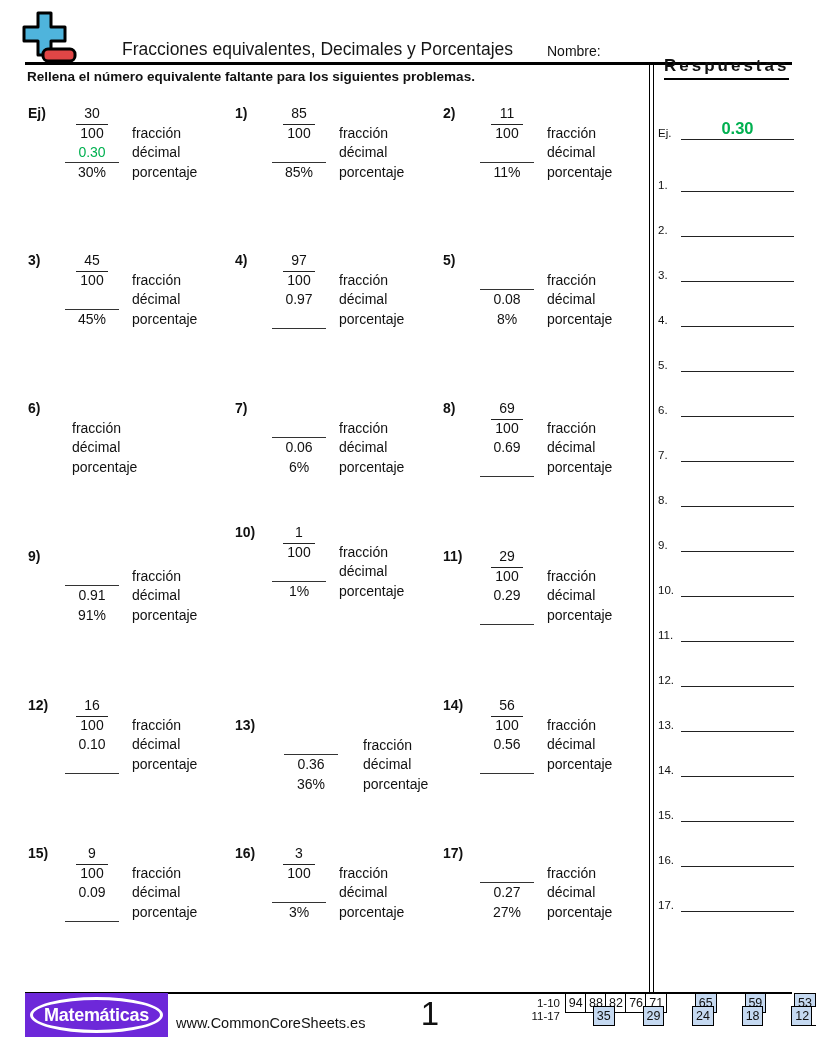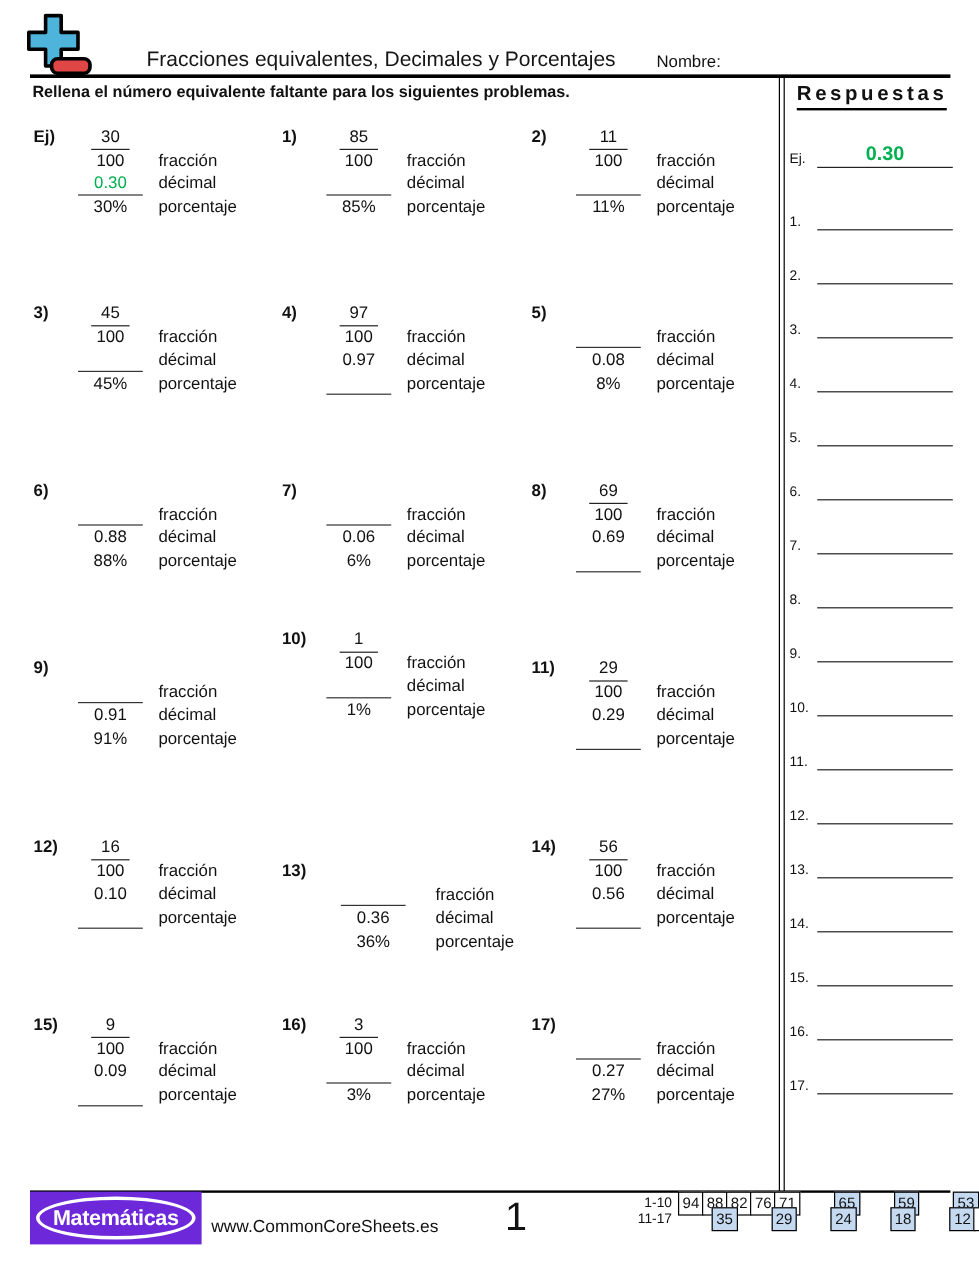--- a/index.html
+++ b/index.html
@@ -33,21 +33,21 @@
     bottom:-1px;width:32px;border-bottom:1.7px solid #222;
   }
   .vrow.line::after{
     content:'';position:absolute;left:50%;transform:translateX(-50%);
     bottom:0;width:54px;border-bottom:1.7px solid #333;
   }
   .val.answer{color:var(--green);}
   
   .v-divider{position:absolute;left:649px;top:64px;height:929px;width:3px;
     border-left:1.6px solid #000;border-right:1.6px solid #000;}
-  .answers-title{position:absolute;left:664px;top:68px;font-size:17px;font-weight:700;
+  .answers-title{position:absolute;left:664px;top:56px;font-size:17px;font-weight:700;
     letter-spacing:3px;border-bottom:2.2px solid #000;padding-bottom:2px;}
   .answer-item{position:absolute;left:658px;width:140px;height:22px;}
   .alabel{position:absolute;left:0;bottom:1px;font-size:11.5px;}
   .aline{position:absolute;left:23px;right:4px;bottom:0;height:22px;border-bottom:1.4px solid #222;}
   .aval{position:absolute;left:0;bottom:1px;width:100%;text-align:center;
     font-weight:700;font-size:16.5px;}
   .aval.answer{color:var(--green);}
   
   .footer-rule{position:absolute;left:25px;top:992px;width:767px;height:2px;background:#000;}
   .brand-badge{position:absolute;left:25px;top:993px;width:143px;height:44px;background:#6d28d9;}
@@ -165,26 +165,20 @@
     </div>
     <div class="lcol">
       <div class="vrow"></div>
       <div class="vrow">fracción</div>
       <div class="vrow">décimal</div>
       <div class="vrow">porcentaje</div>
     </div>
   </div>
     <div class="problem" style="left: 28px; top: 399px;">
     <div class="plabel">6)</div>
-    <div class="vcol">
-      <div class="vrow row-num"><span class="val"></span></div>
-      <div class="vrow row-den line"><span class="val"></span></div>
-      <div class="vrow row-dec"><span class="val">0.88</span></div>
-      <div class="vrow row-pct"><span class="val">88%</span></div>
-    </div>
     <div class="lcol">
       <div class="vrow"></div>
       <div class="vrow">fracción</div>
       <div class="vrow">décimal</div>
       <div class="vrow">porcentaje</div>
     </div>
   </div>
     <div class="problem" style="left: 235px; top: 399px;">
     <div class="plabel">7)</div>
     <div class="vcol">

